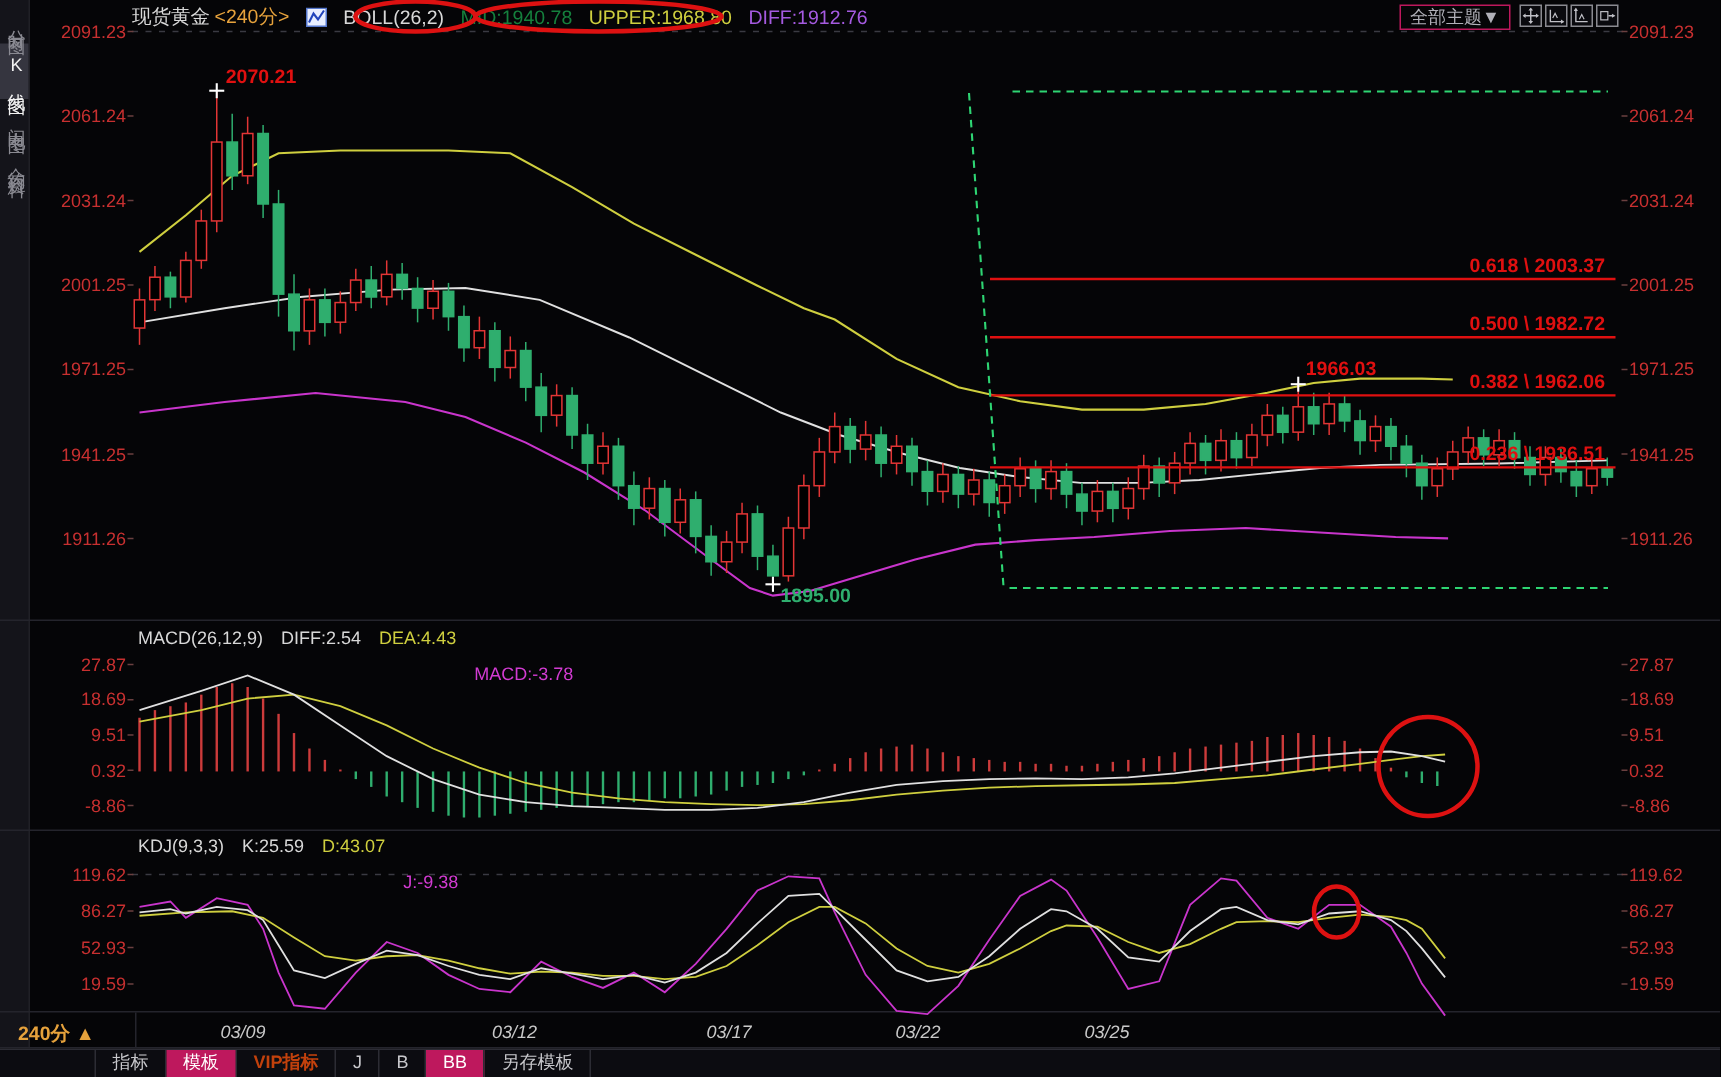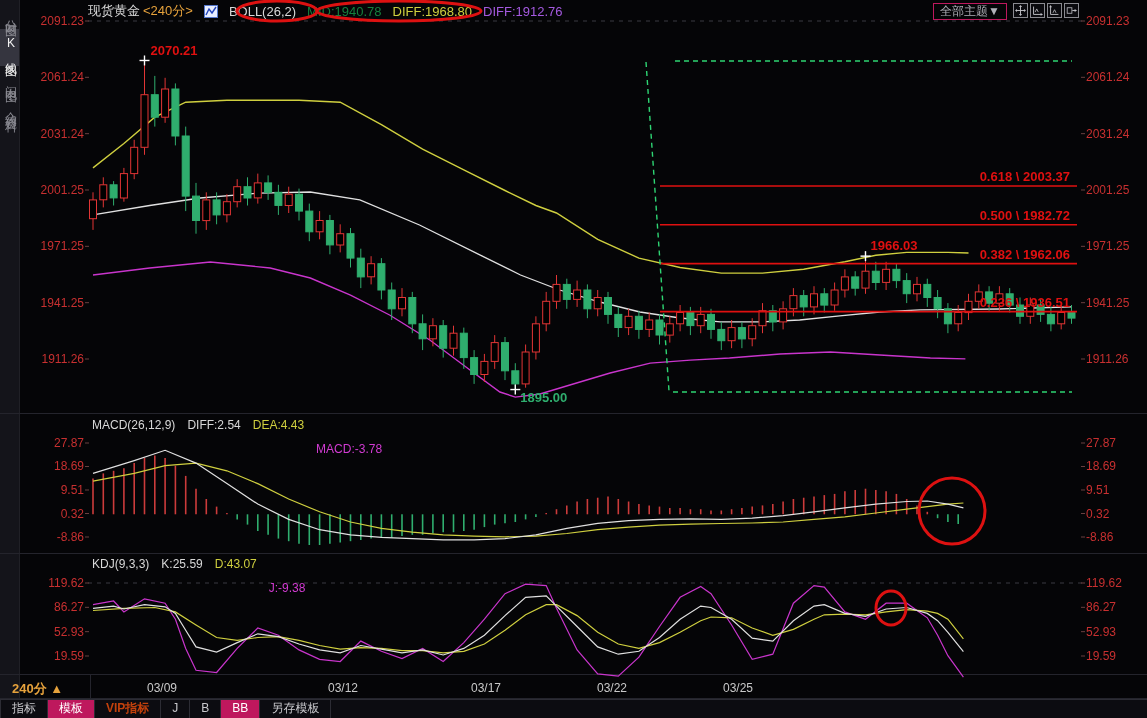--- a/index.html
+++ b/index.html
@@ -21,31 +21,31 @@
   .hdr .lower{color:#a55ae0;}
   .chart-ico{width:14px;height:13px;}
   .themes{position:absolute;left:933px;top:3px;width:72px;height:15px;border:1px solid #be185d;
           color:#b0b0b8;font-size:12px;text-align:center;line-height:15px;z-index:7;cursor:pointer;}
   .icon-btn{position:absolute;top:3px;width:15px;height:15px;border:1px solid #8a8a90;box-sizing:border-box;
             display:flex;align-items:center;justify-content:center;z-index:7;cursor:pointer;background:#0a0a0e;}
   
   .ylab{position:absolute;font-size:12px;color:#c83030;z-index:6;}
   .ylab.L{left:22px;width:62px;text-align:right;}
   .ylab.R{left:1086px;}
-  .xlab{position:absolute;top:681px;font-size:12px;color:#c9c9c9;transform:translateX(-50%);z-index:8;}
+  .xlab{position:absolute;top:681px;font-size:12px;color:#c9c9c9;transform:translateX(-50%);z-index:8;font-style:italic;}
   .period-lab{position:absolute;left:12px;top:680px;color:#e6a23c;font-weight:bold;font-size:13px;z-index:8;cursor:pointer;}
   
   .ind-hdr{position:absolute;left:92px;display:flex;gap:12px;font-size:12px;white-space:nowrap;z-index:6;}
   .ind-hdr .w{color:#d8d8d8;} .ind-hdr .y{color:#cfcf3f;} .ind-hdr .m{color:#d23bd2;margin-top:24px;}
   
   .sep{position:absolute;left:0;width:1147px;height:1px;background:#24242c;z-index:4;}
   .vsep{position:absolute;width:1px;background:#24242c;z-index:8;}
   
   .toolbar{position:absolute;left:0;top:699px;width:1147px;height:19px;background:#0c0c11;
-           border-top:1px solid #2c2c34;display:flex;align-items:stretch;
+           border-top:1px solid #2c2c34;display:flex;align-items:stretch;padding-left:63px;
            box-sizing:border-box;font-size:12px;z-index:10;}
   .tb-item{padding:0 11px;line-height:17px;color:#c8c8cc;border-right:1px solid #2c2c34;cursor:pointer;}
   .tb-item.first{border-left:1px solid #2c2c34;}
   .tb-item.active{background:#be185d;color:#fff;}
   .tb-item.vip{color:#c2410c;font-weight:bold;}
   svg.chart{position:absolute;left:0;top:0;z-index:5;pointer-events:none;}
 </style>
 </head>
 <body>
 
@@ -60,21 +60,21 @@
 
   <div class="hdr">
     <span class="sym">现货黄金</span>
     <span class="per">&lt;240分&gt;</span>
     <svg class="chart-ico" viewBox="0 0 14 13">
       <rect x="0.5" y="0.5" width="13" height="12" fill="#e8eeff" stroke="#5577cc"></rect>
       <polyline points="2,10 5,4 8,8 12,2" fill="none" stroke="#2244bb" stroke-width="1.4"></polyline>
     </svg>
     <span class="boll">BOLL(26,2)</span>
     <span class="mid">MID:1940.78</span>
-    <span class="upper">DIFF:1968.80</span>
+    <span class="upper">UPPER:1968.80</span>
     <span class="lower">DIFF:1912.76</span>
   </div>
 
   <div class="themes">全部主题▼</div>
   <div class="icon-btn" style="left:1013px">
     <svg width="11" height="11" viewBox="0 0 14 14">
         <path d="M7 2v10M2 7h10" stroke="#c0c0c6" stroke-width="1.2" fill="none"></path>
         <path d="M7 0l2 2.6H5zM7 14l2-2.6H5zM0 7l2.6-2v4zM14 7l-2.6-2v4z" fill="#c0c0c6"></path>
       </svg>
   </div>

